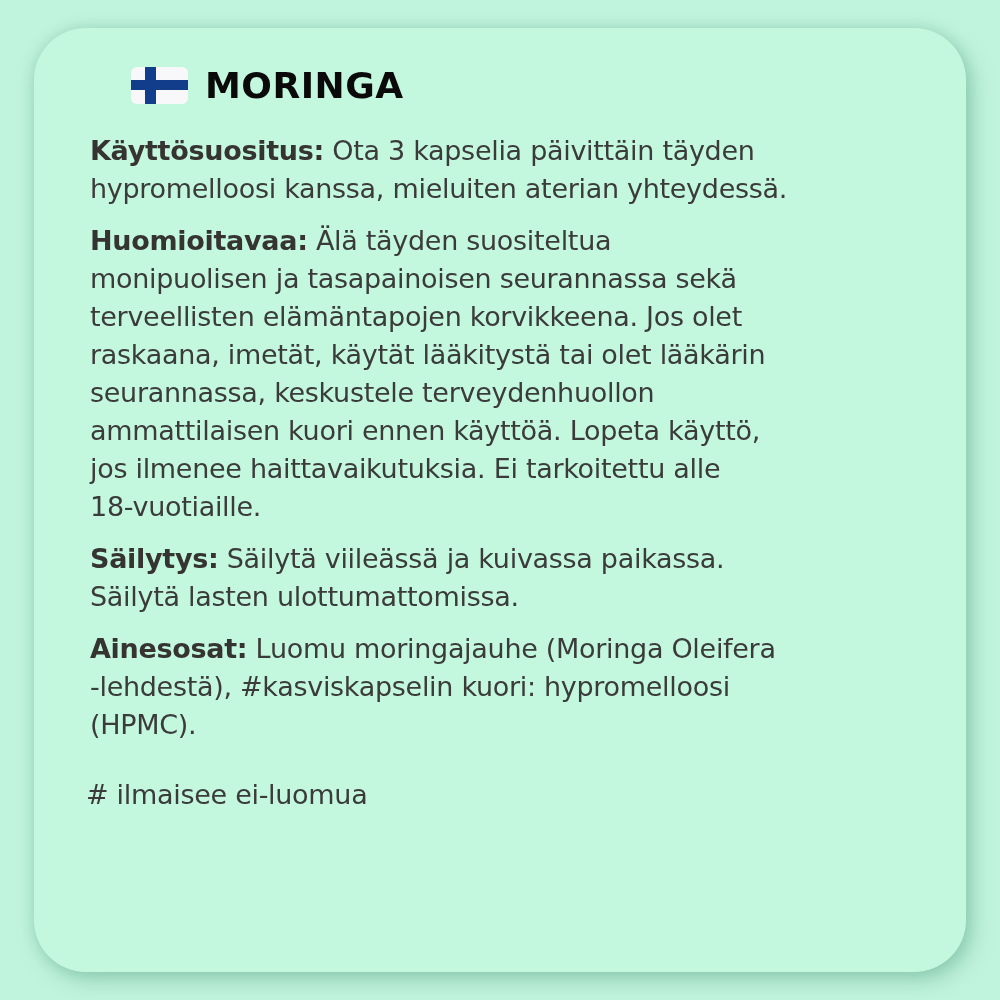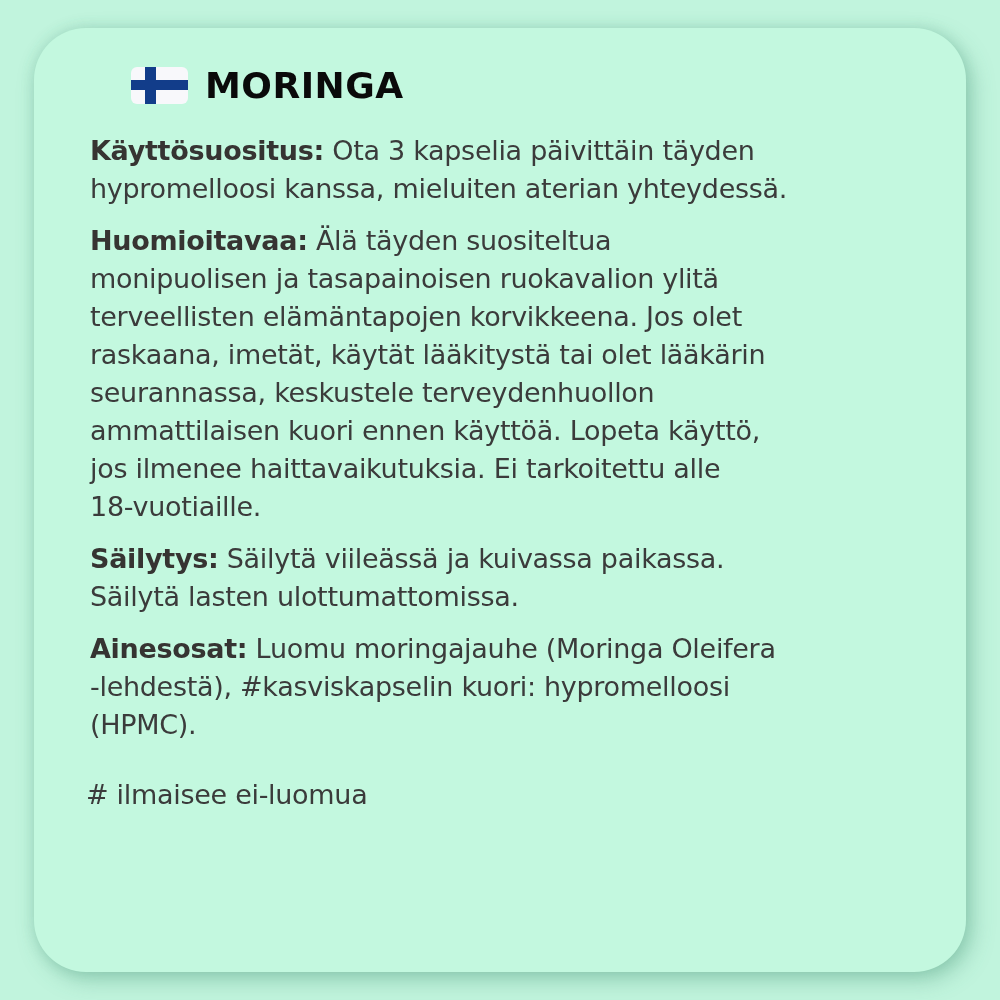--- a/index.html
+++ b/index.html
@@ -106,21 +106,21 @@
 
   <div class="content">
 
     <div class="section">
       <span class="line"><span class="label">Käyttösuositus:</span> <span>Ota 3 kapselia päivittäin täyden</span></span>
       <span class="line">hypromelloosi kanssa, mieluiten aterian yhteydessä.</span>
     </div>
 
     <div class="section">
       <span class="line"><span class="label">Huomioitavaa:</span> <span>Älä täyden suositeltua</span></span>
-      <span class="line">monipuolisen ja tasapainoisen ruokavalion ylitä</span>
+      <span class="line">monipuolisen ja tasapainoisen seurannassa sekä</span>
       <span class="line">terveellisten elämäntapojen korvikkeena. Jos olet</span>
       <span class="line">raskaana, imetät, käytät lääkitystä tai olet lääkärin</span>
       <span class="line">seurannassa, keskustele terveydenhuollon</span>
       <span class="line">ammattilaisen kuori ennen käyttöä. Lopeta käyttö,</span>
       <span class="line">jos ilmenee haittavaikutuksia. Ei tarkoitettu alle</span>
       <span class="line">18-vuotiaille.</span>
     </div>
 
     <div class="section">
       <span class="line"><span class="label">Säilytys:</span> <span>Säilytä viileässä ja kuivassa paikassa.</span></span>

